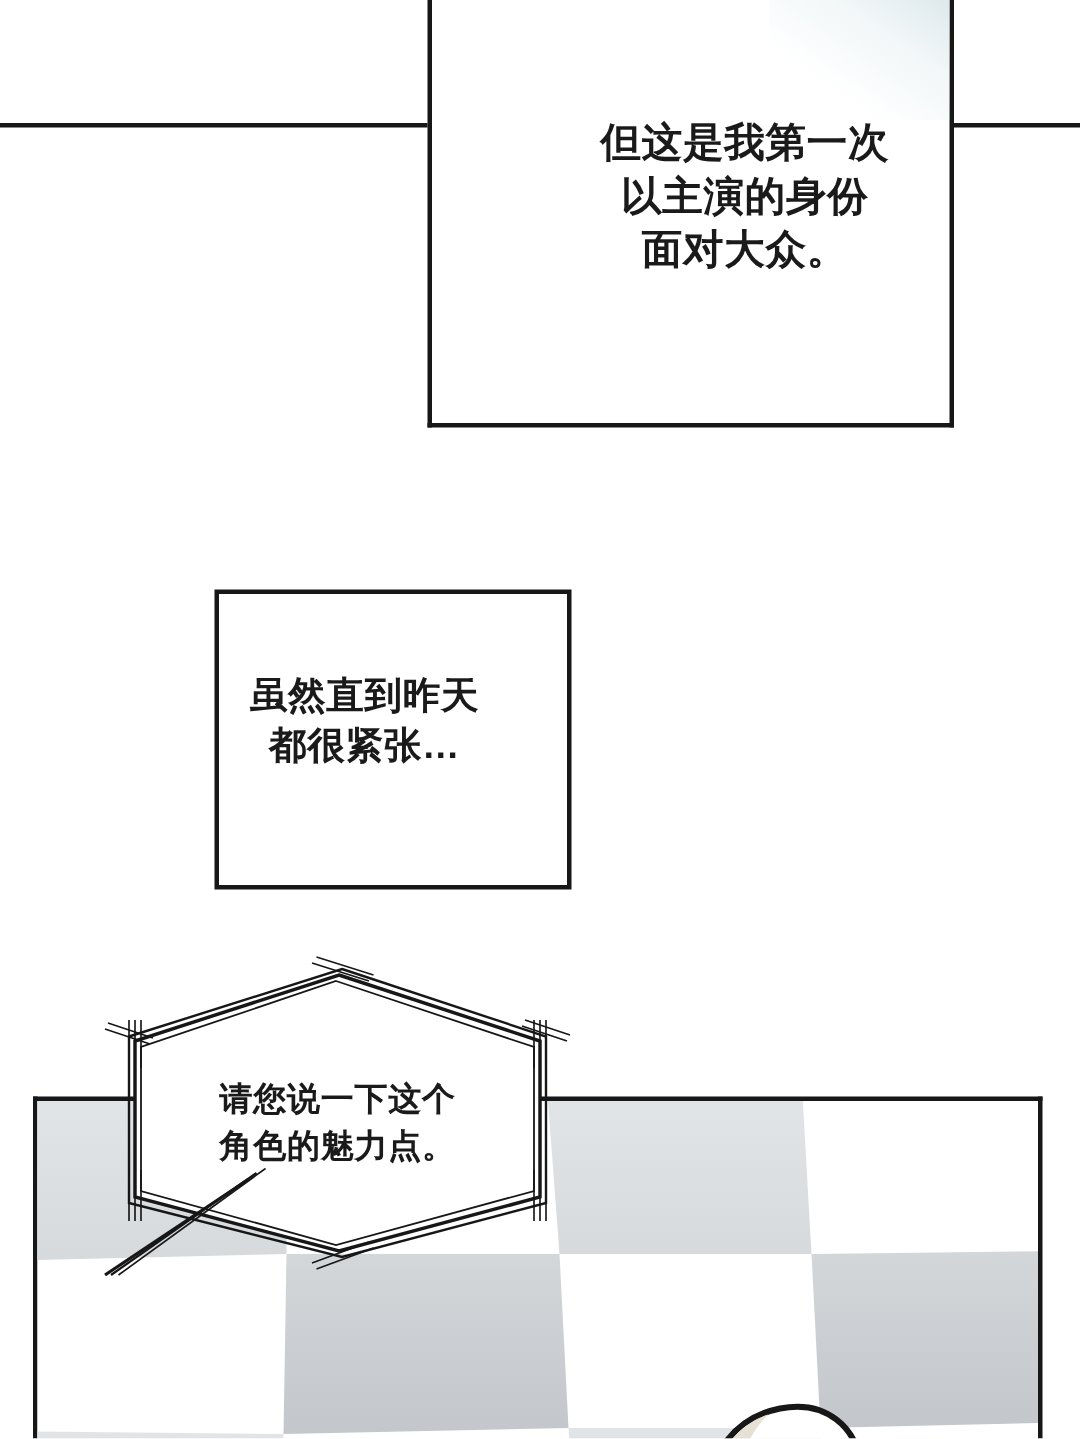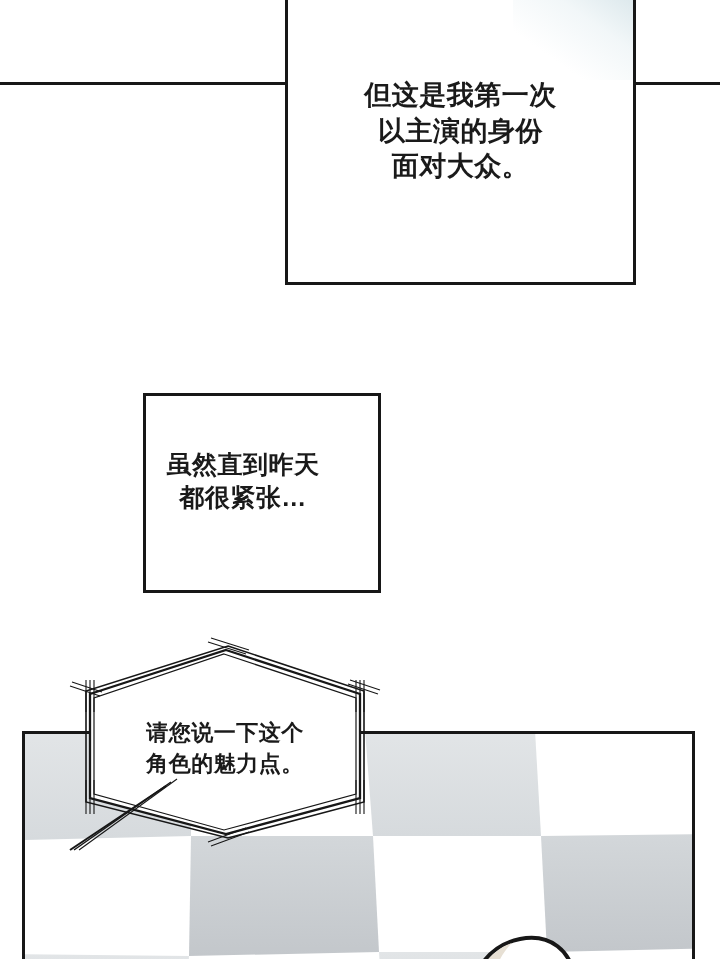--- a/index.html
+++ b/index.html
@@ -49,20 +49,21 @@
     width: 120px;
     height: 90px;
     background: linear-gradient(215deg, #d9e6ea 0%, rgba(231,240,243,0.55) 35%, rgba(255,255,255,0) 72%);
     pointer-events: none;
   }
   #panel-1-text {
     left: 285px;
     top: 78px;
     width: 351px;
     font-size: 27px;
+    padding-left: 36px;
   }
 
   
   .gutter-rule {
     position: absolute;
     top: 82px;
     height: 3px;
     background: #171717;
   }
   #gutter-rule-left  { left: 0px;   width: 287px; }

